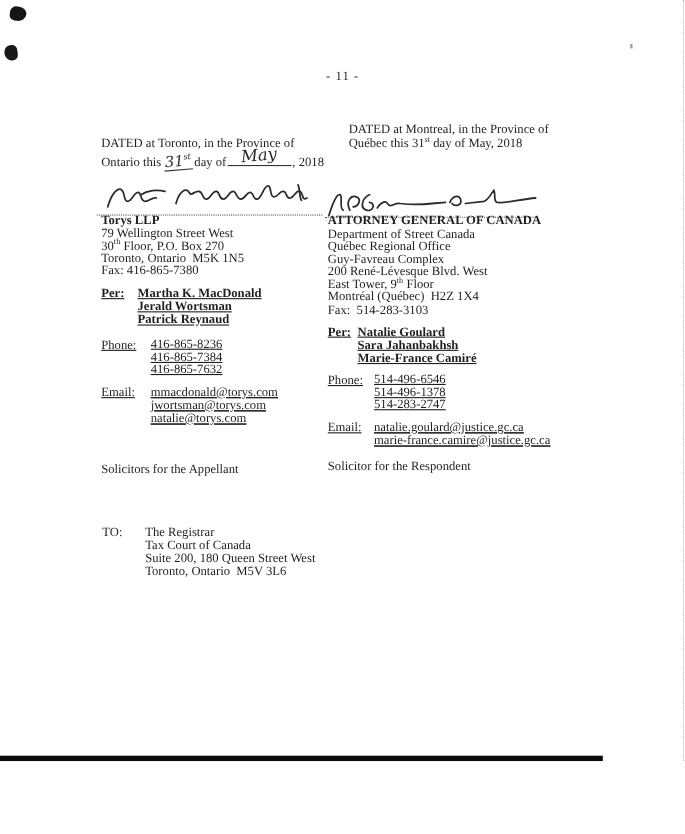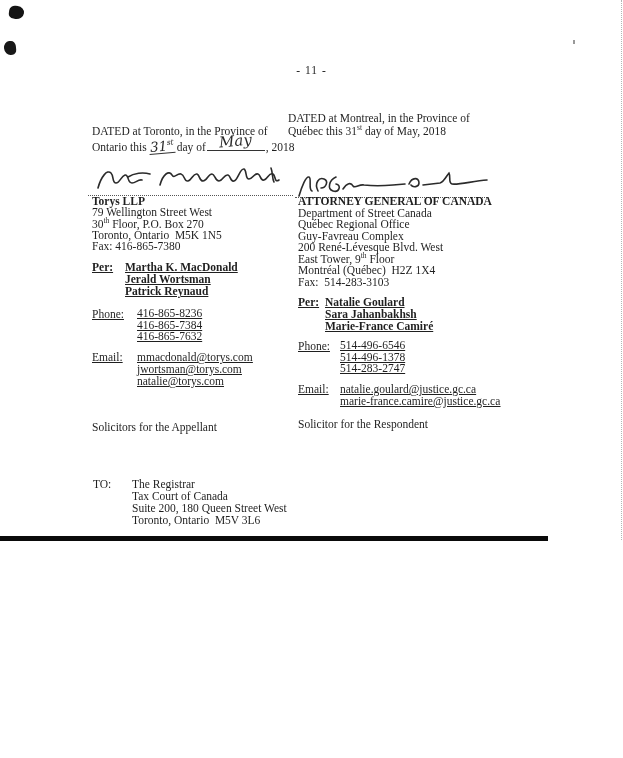--- a/index.html
+++ b/index.html
@@ -1,29 +1,29 @@
 <!DOCTYPE html>
 <html><head>
 <meta charset="utf-8">
 <style>
   * { margin:0; padding:0; box-sizing:border-box; }
   body { background:#ffffff; font-family:"Liberation Serif","DejaVu Serif",serif; }
   .page {
-    position:relative; width:623px; height:541px; background:#ffffff;
+    position:relative; width:623px; height:692px; background:#ffffff;
     color:#1f1f1f; font-size:11.5px; overflow:hidden;
   }
   .abs { position:absolute; }
   .line { white-space:pre-wrap; }
   .bold { font-weight:bold; }
   sup, .sup { font-size:7.5px; vertical-align:super; line-height:0; }
   .pageno { top:64px; left:0; right:0; text-align:center; letter-spacing:1px; }
 
   .dated { width:205px; line-height:13px; }
   .dated-left { top:125px; left:92px; }
-  .dated-right { top:112px; left:288px; }
+  .dated-right { top:112px; left:317px; }
   .hand {
     font-family:"DejaVu Serif",serif; font-style:italic; font-size:13.5px;
     display:inline-block; transform:rotate(-5deg); color:#2a2a2a;
   }
   .hand-day { border-bottom:1px solid #333; padding:0 1px; margin:0 2px; }
   .blank-month {
     display:inline-block; width:58px; border-bottom:1px solid #333;
     text-align:center; height:13px; margin:0 1px; position:relative;
   }
   .blank-month .hand { position:absolute; left:12px; top:-3px; font-size:15px; }

